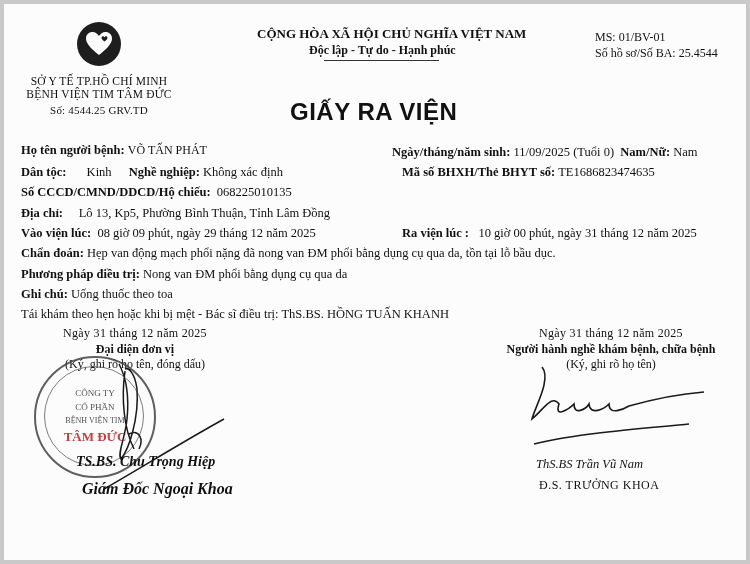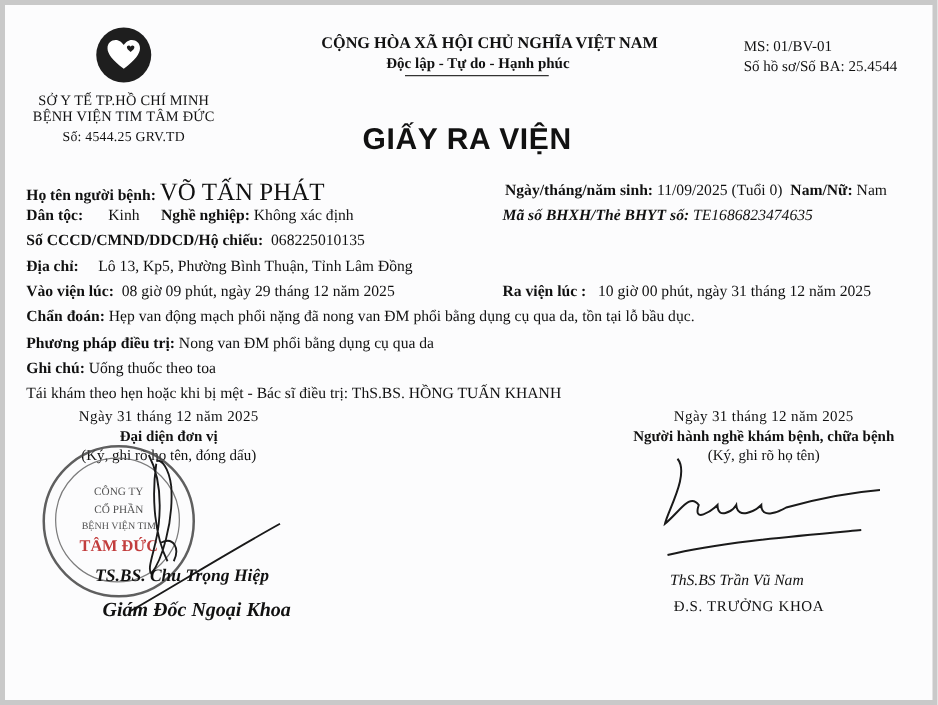--- a/index.html
+++ b/index.html
@@ -63,36 +63,36 @@
   <div class="abs motto" style="left:305px; top:39px;">Độc lập - Tự do - Hạnh phúc</div>
   <div class="motto-line"></div>
 
   <div class="abs ms" style="left:591px; top:26px;">MS: 01/BV-01</div>
   <div class="abs ms" style="left:591px; top:42px;">Số hồ sơ/Số BA: 25.4544</div>
 
   <div class="abs title" style="left:286px; top:94px;">GIẤY RA VIỆN</div>
 
   <div class="abs row" style="left:17px; top:139px;">
     <span class="lbl">Họ tên người bệnh:</span>
-    <span style="font-size:20px;">VÕ TẤN PHÁT</span>
+    <span style="font-size:12px;">VÕ TẤN PHÁT</span>
   </div>
-  <div class="abs row" style="left:400px; top:141px;">
+  <div class="abs row" style="left:388px; top:141px;">
     <span class="lbl">Ngày/tháng/năm sinh:</span>
     <span>11/09/2025 (Tuổi 0)</span>
     &nbsp;<span class="lbl">Nam/Nữ:</span>
     <span>Nam</span>
   </div>
 
   <div class="abs row" style="left:17px; top:161px;">
     <span class="lbl">Dân tộc:</span>
     <span style="display:inline-block; width:42px; text-align:right; margin-right:14px;">Kinh</span>
     <span class="lbl">Nghề nghiệp:</span>
     <span>Không xác định</span>
   </div>
-  <div class="abs row" style="left:398px; top:161px;font-style:italic;">
+  <div class="abs row" style="left:398px; top:161px;">
     <span class="lbl">Mã số BHXH/Thẻ BHYT số:</span>
     <span>TE1686823474635</span>
   </div>
 
   <div class="abs row" style="left:17px; top:181px;">
     <span class="lbl">Số CCCD/CMND/DDCD/Hộ chiếu:</span>
     &nbsp;<span>068225010135</span>
   </div>
 
   <div class="abs row" style="left:17px; top:202px;">

